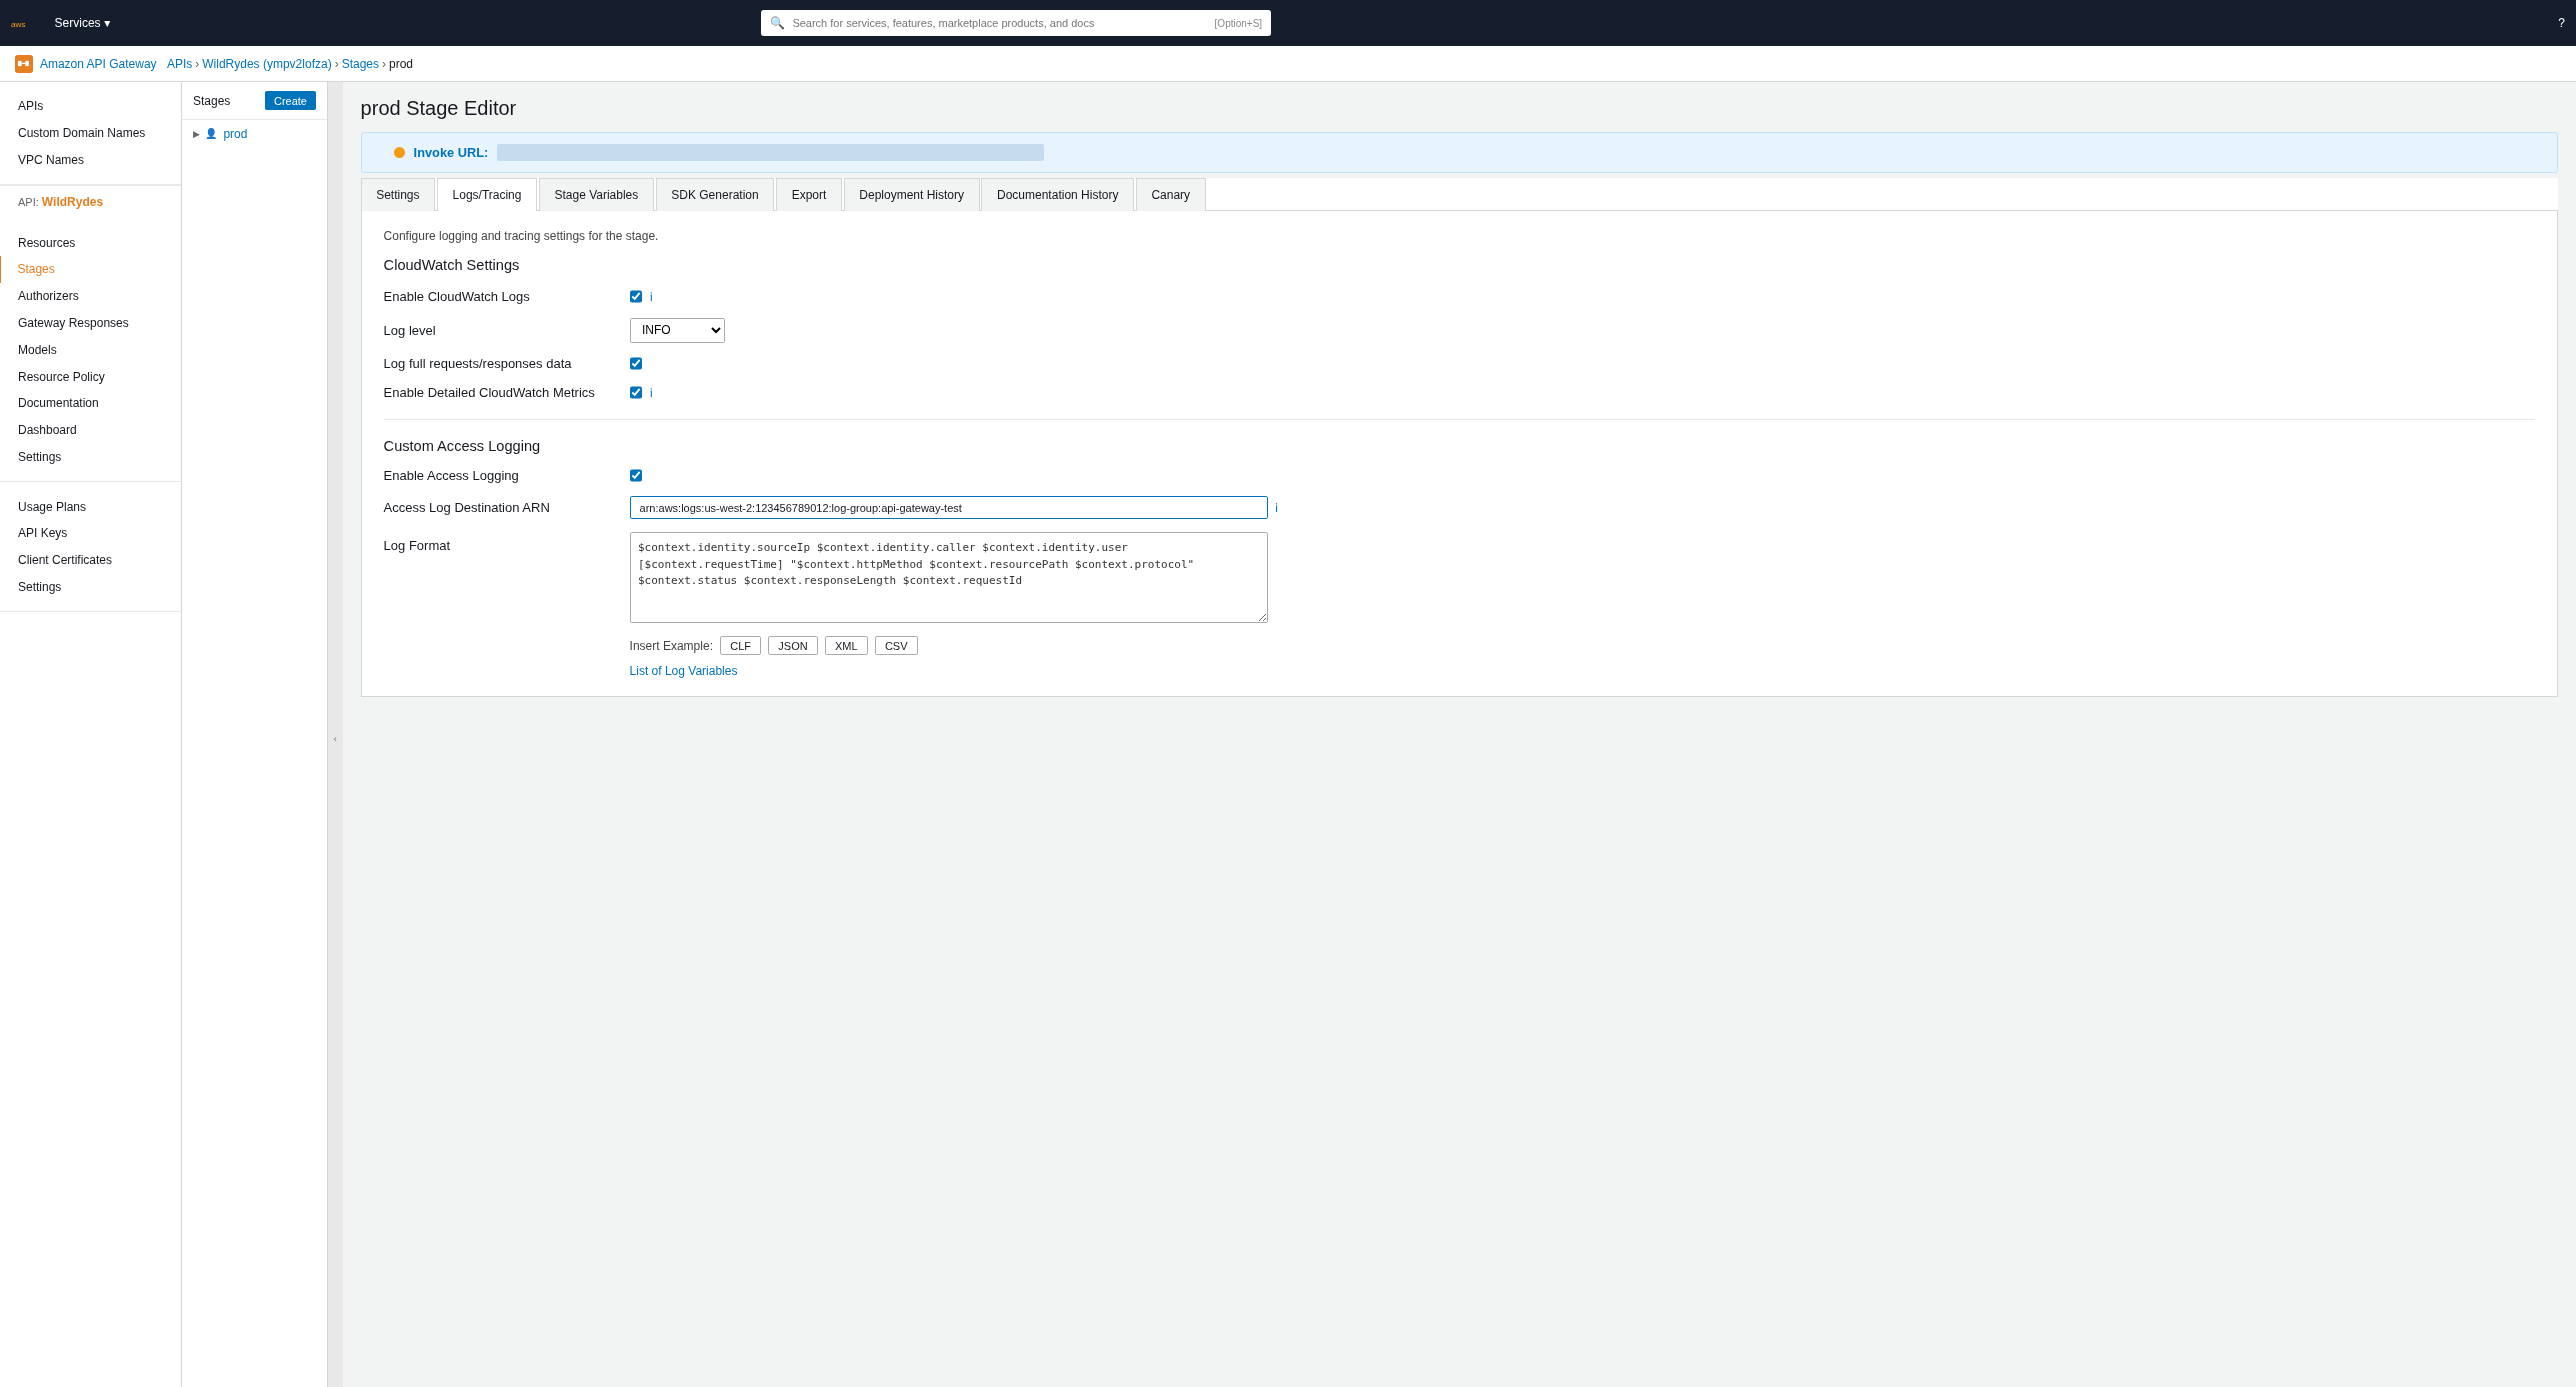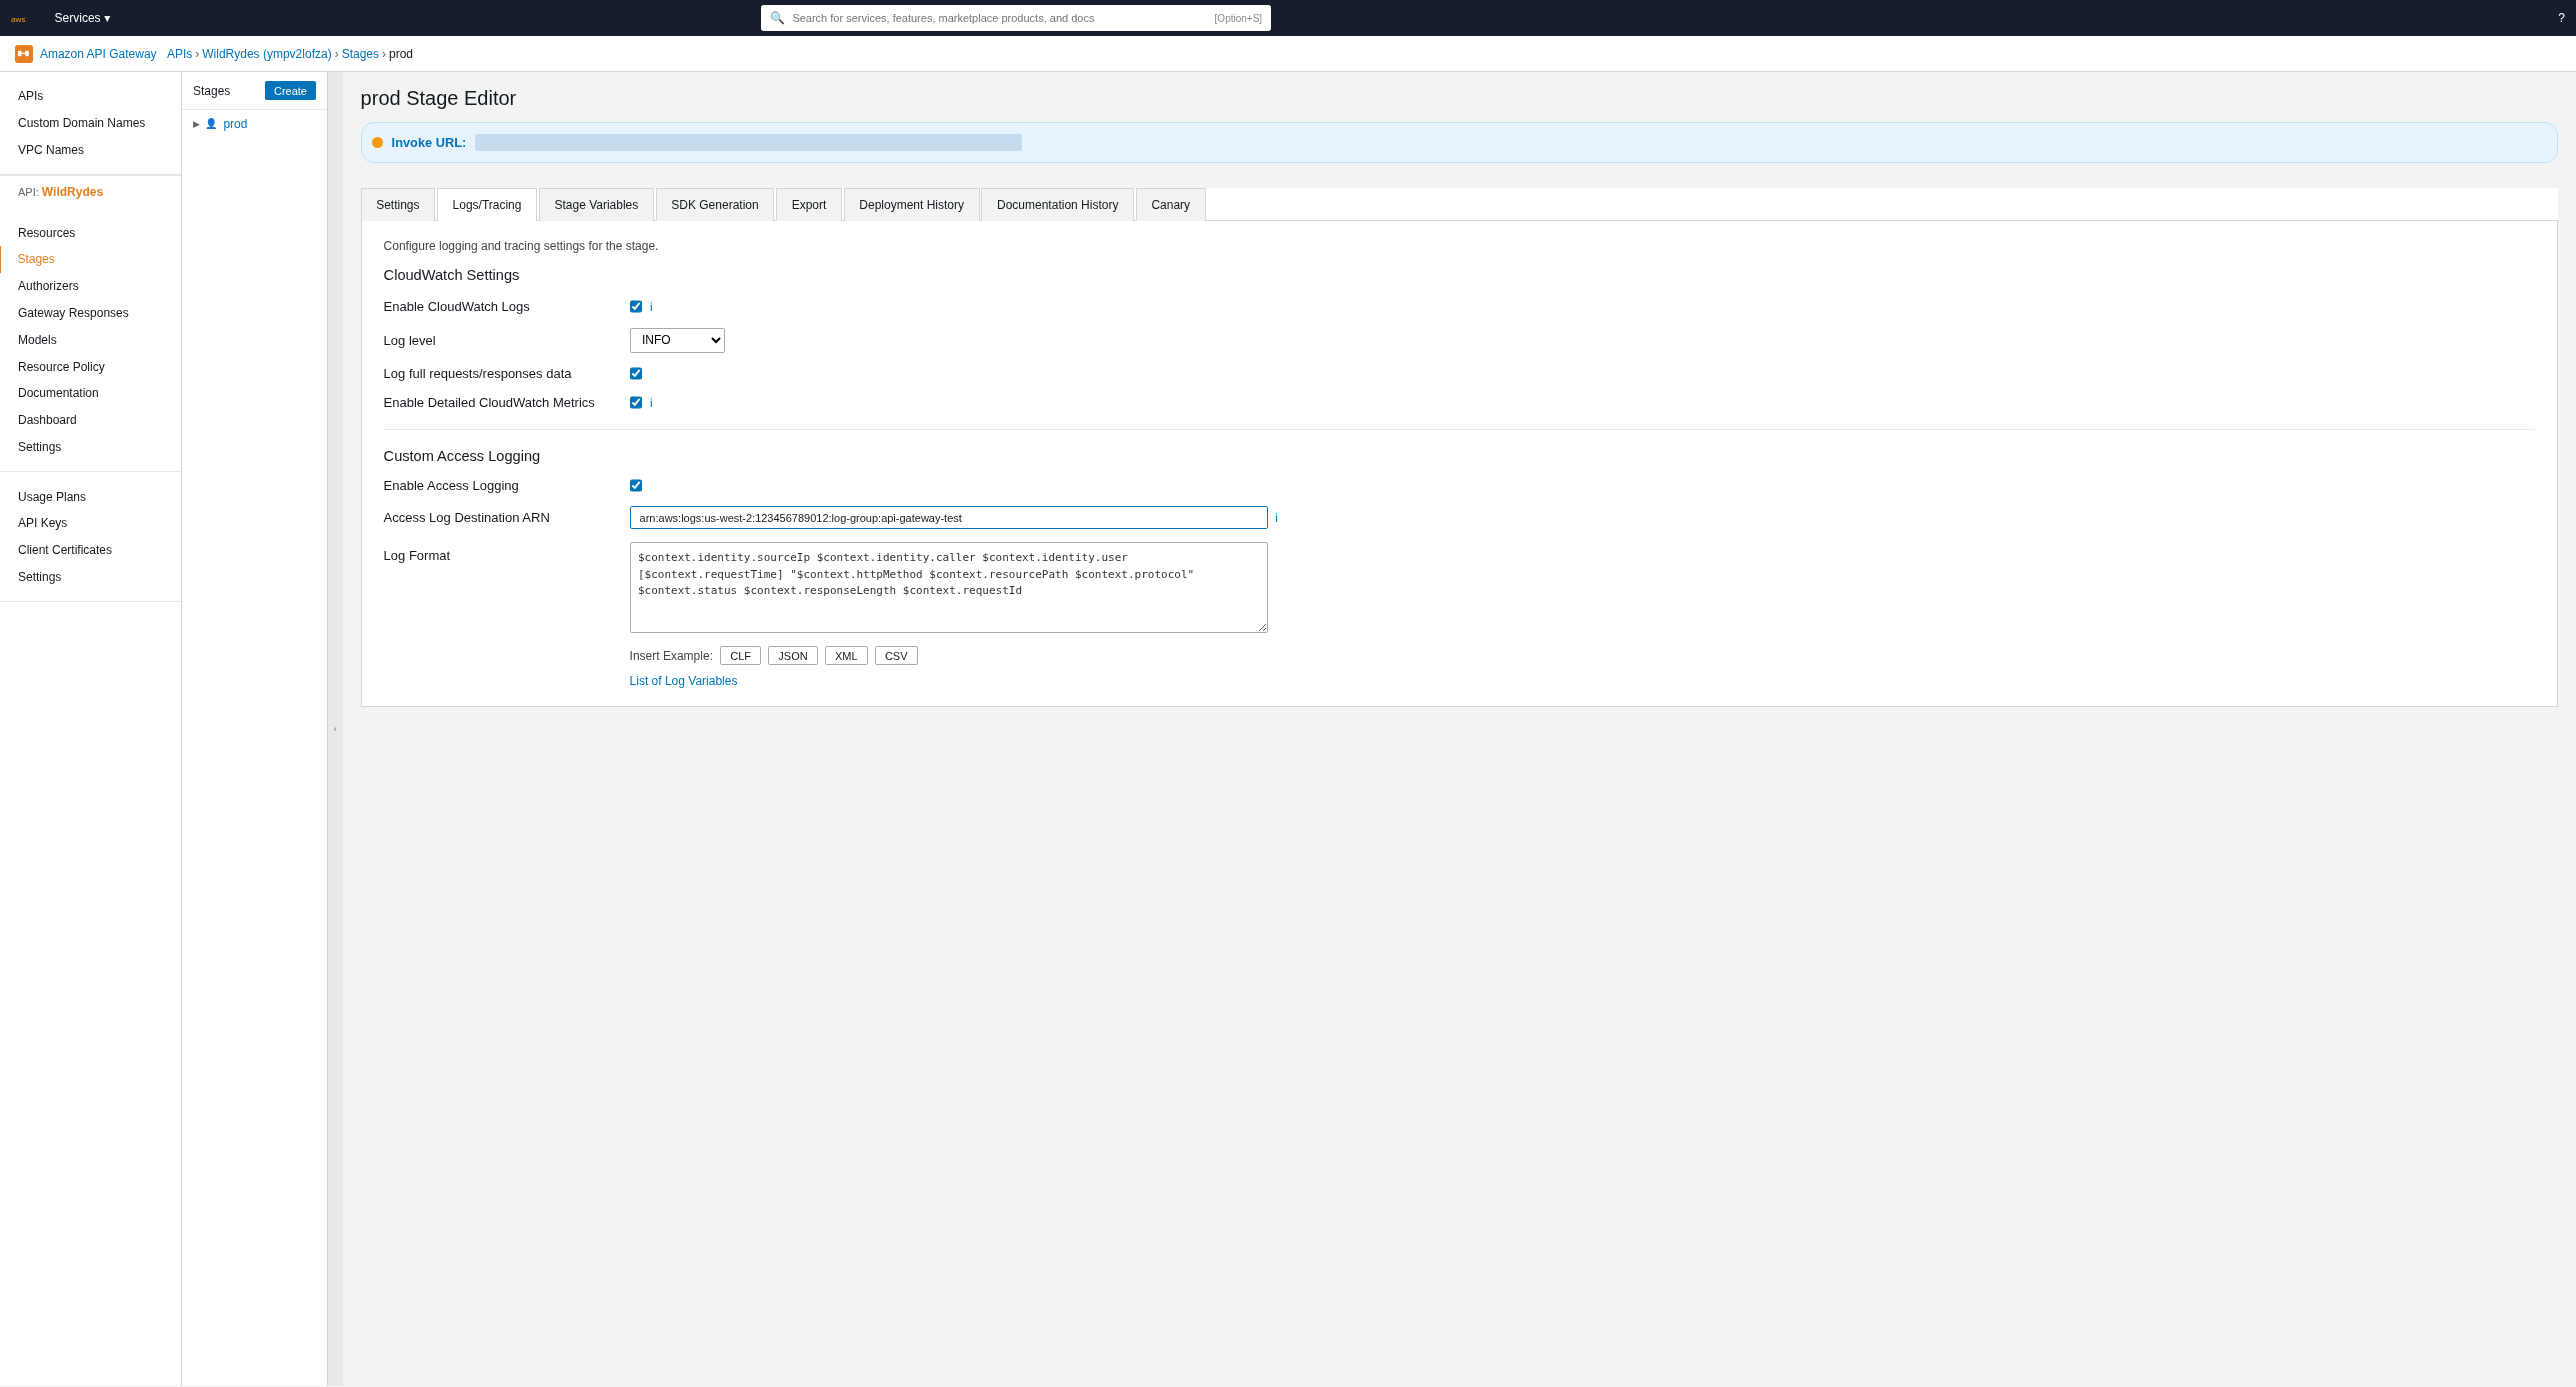--- a/index.html
+++ b/index.html
@@ -1,21 +1,21 @@
 <!DOCTYPE html>
 <html style="font-size:14.6px"><head>
   <meta charset="utf-8">
   <style>
     * { box-sizing: border-box; margin: 0; padding: 0; }
     body { font-family: -apple-system, BlinkMacSystemFont, 'Segoe UI', Arial, sans-serif; font-size: 12px; background: #f2f3f3; color: #16191f; }
 
     
     .top-nav {
       background: #161e2d;
-      height: 36px;
+      height: 46px;
       display: flex;
       align-items: center;
       padding: 0 11px;
       gap: 14.6px;
     }
     .aws-logo {
       width: 29px;
       height: 18px;
       display: flex;
       align-items: center;
@@ -182,26 +182,26 @@
       font-size: 20px;
       font-weight: 400;
       margin-bottom: 12.8px;
       color: #16191f;
     }
 
     
     .invoke-url-bar {
       background: #e8f4fd;
       border: 0.9px solid #bee3f8;
-      border-radius: 13px;
-      padding: 11px 10px;
+      border-radius: 3px;
+      padding: 11px 32px;
       display: flex;
       align-items: center;
       gap: 9px;
-      margin-bottom: 25px;
+      margin-bottom: 5px;
     }
     .invoke-dot {
       width: 11px;
       height: 11px;
       background: #f39c12;
       border-radius: 50%;
       flex-shrink: 0;
     }
     .invoke-label {
       font-weight: 600;

